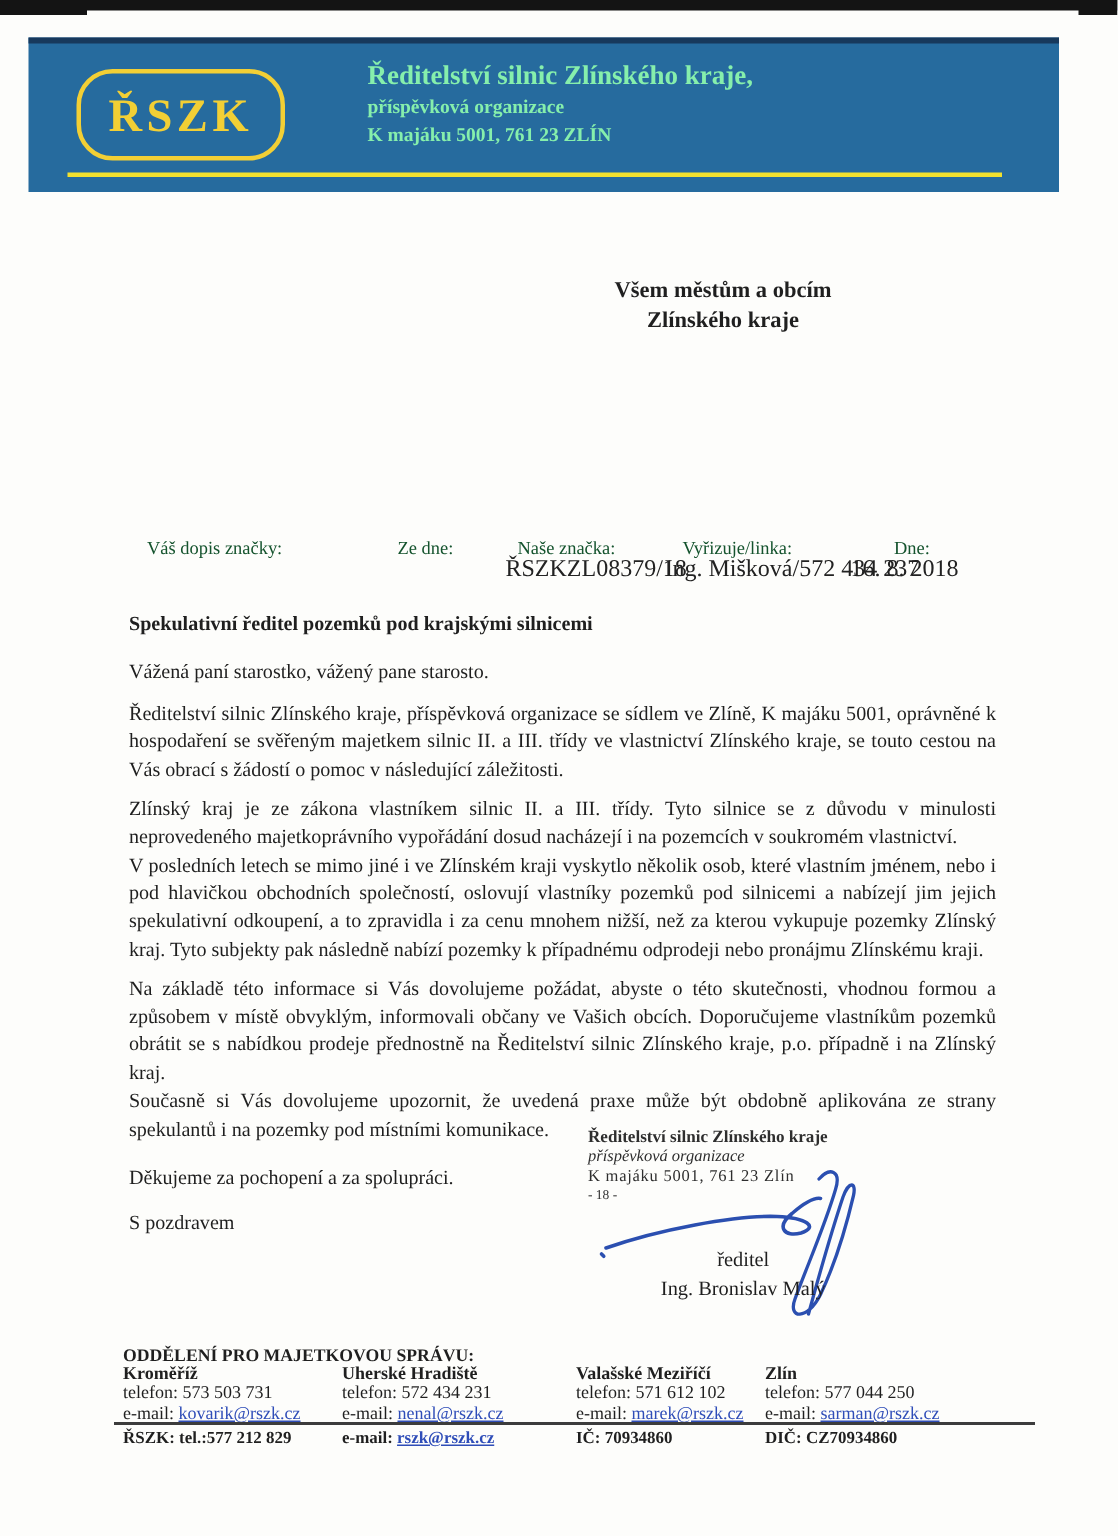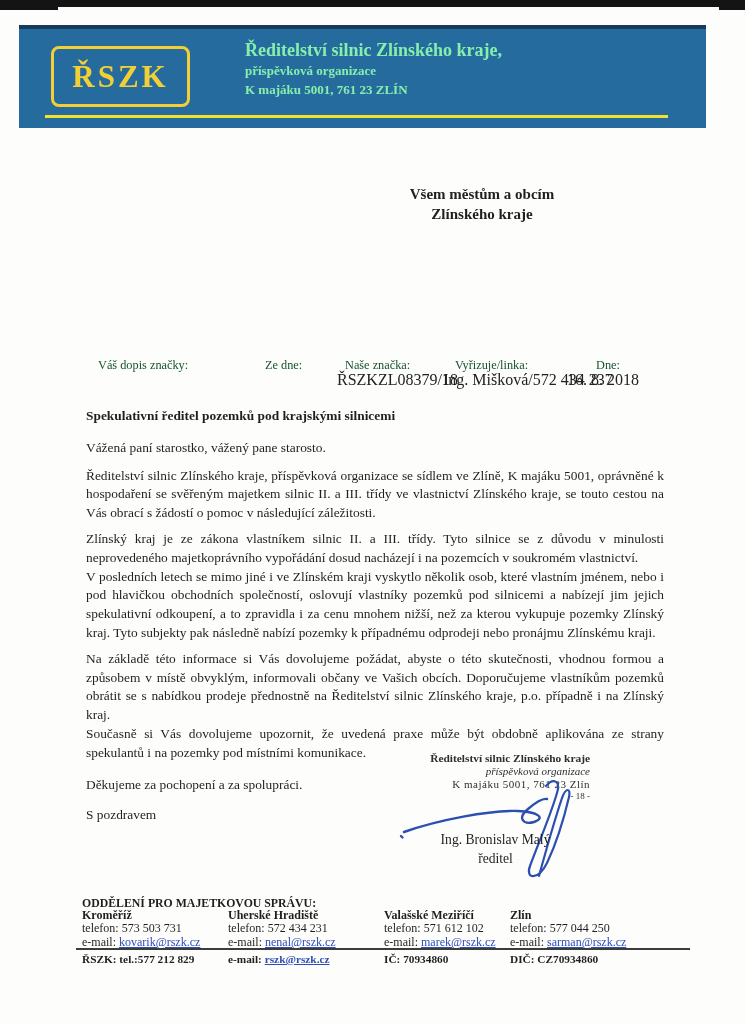--- a/index.html
+++ b/index.html
@@ -14,21 +14,21 @@
   .scan-bar-left{position:absolute;top:0;left:0;width:58px;height:10px;background:#141414;}
   .scan-bar-right{position:absolute;top:0;left:719px;width:26px;height:10px;background:#141414;}
 
   
   .band{
     position:absolute;left:19px;top:25px;width:687px;height:103px;
     background:#266b9e;border-top:4px solid #17395c;box-sizing:border-box;
   }
   .logo-box{
     position:absolute;left:32px;top:17px;width:133px;height:55px;
-    border:3px solid #f2cf35;border-radius:8px;
+    border:3px solid #f2cf35;border-radius:24px;
     display:flex;align-items:center;justify-content:center;
   }
   .logo-text{
     color:#f2cf35;font-weight:bold;font-size:31px;letter-spacing:3px;
   }
   .band-org{position:absolute;left:226px;top:10px;color:#86efac;}
   .band-org .l1{font-size:18px;font-weight:bold;line-height:22px;}
   .band-org .l2{font-size:13px;font-weight:bold;line-height:19px;}
   .band-org .l3{font-size:13px;font-weight:bold;line-height:19px;}
   .band-rule{position:absolute;left:26px;top:86px;width:623px;height:3px;background:#f2e12e;}
@@ -51,21 +51,21 @@
   .body-flow p{margin:0;}
   .subject{font-weight:bold;text-align:left;}
   .salutation{margin-top:13px !important;text-align:left;}
   .p-gap9{margin-top:9px !important;}
   .p-gap7{margin-top:7px !important;}
   .thanks{margin-top:13px !important;text-align:left;}
   .closing{margin-top:12px !important;text-align:left;}
 
   
   .stamp{
-    position:absolute;left:392px;top:752px;width:198px;text-align:right;
+    position:absolute;left:392px;top:752px;width:198px;text-align:left;
     color:#2e2e2e;
   }
   .stamp .s1{font-size:11.4px;font-weight:bold;line-height:13px;}
   .stamp .s2{font-size:11px;font-style:italic;line-height:13px;}
   .stamp .s3{font-size:11px;line-height:13px;letter-spacing:0.5px;}
   .stamp .s4{font-size:9px;line-height:11px;}
 
   .signature-wrap{position:absolute;left:398px;top:776px;width:190px;height:108px;}
   .signatory{
     position:absolute;left:408px;top:830px;width:175px;text-align:center;
@@ -134,22 +134,22 @@
 
 <div class="signature-wrap">
   <svg width="190" height="108" viewBox="0 0 190 108">
     <path d="M6,56 C40,44 92,34 120,35 C140,36 148,42 136,46 C125,49 119,42 130,33 C137,27 144,22 149,23" fill="none" stroke-width="2.4" stroke-linecap="round" stroke="#2b4fb0"></path>
     <path d="M148,10 C155,2 163,4 159,17 C152,41 140,68 132,90 C127,103 140,105 149,87 C159,66 167,38 171,21 C173,12 168,11 164,22 C156,46 147,78 141,100" fill="none" stroke-width="2.2" stroke-linecap="round" stroke="#2b4fb0"></path>
     <path d="M3,60 l1.5,1.5" fill="none" stroke-width="2.4" stroke-linecap="round" stroke="#2b4fb0"></path>
   </svg>
 </div>
 
 <div class="signatory">
+  <div>ředitel</div>
   <div>Ing. Bronislav Malý</div>
-  <div>ředitel</div>
 </div>
 
 <div class="footer-title">ODDĚLENÍ PRO MAJETKOVOU SPRÁVU:</div>
 
 <div class="office" style="left:82px;top:909px;">
   <div class="city">Kroměříž</div>
   <div><span>telefon:</span> <span>573 503 731</span></div>
   <div><span>e-mail:</span> <span class="email-link">kovarik@rszk.cz</span></div>
 </div>
 

